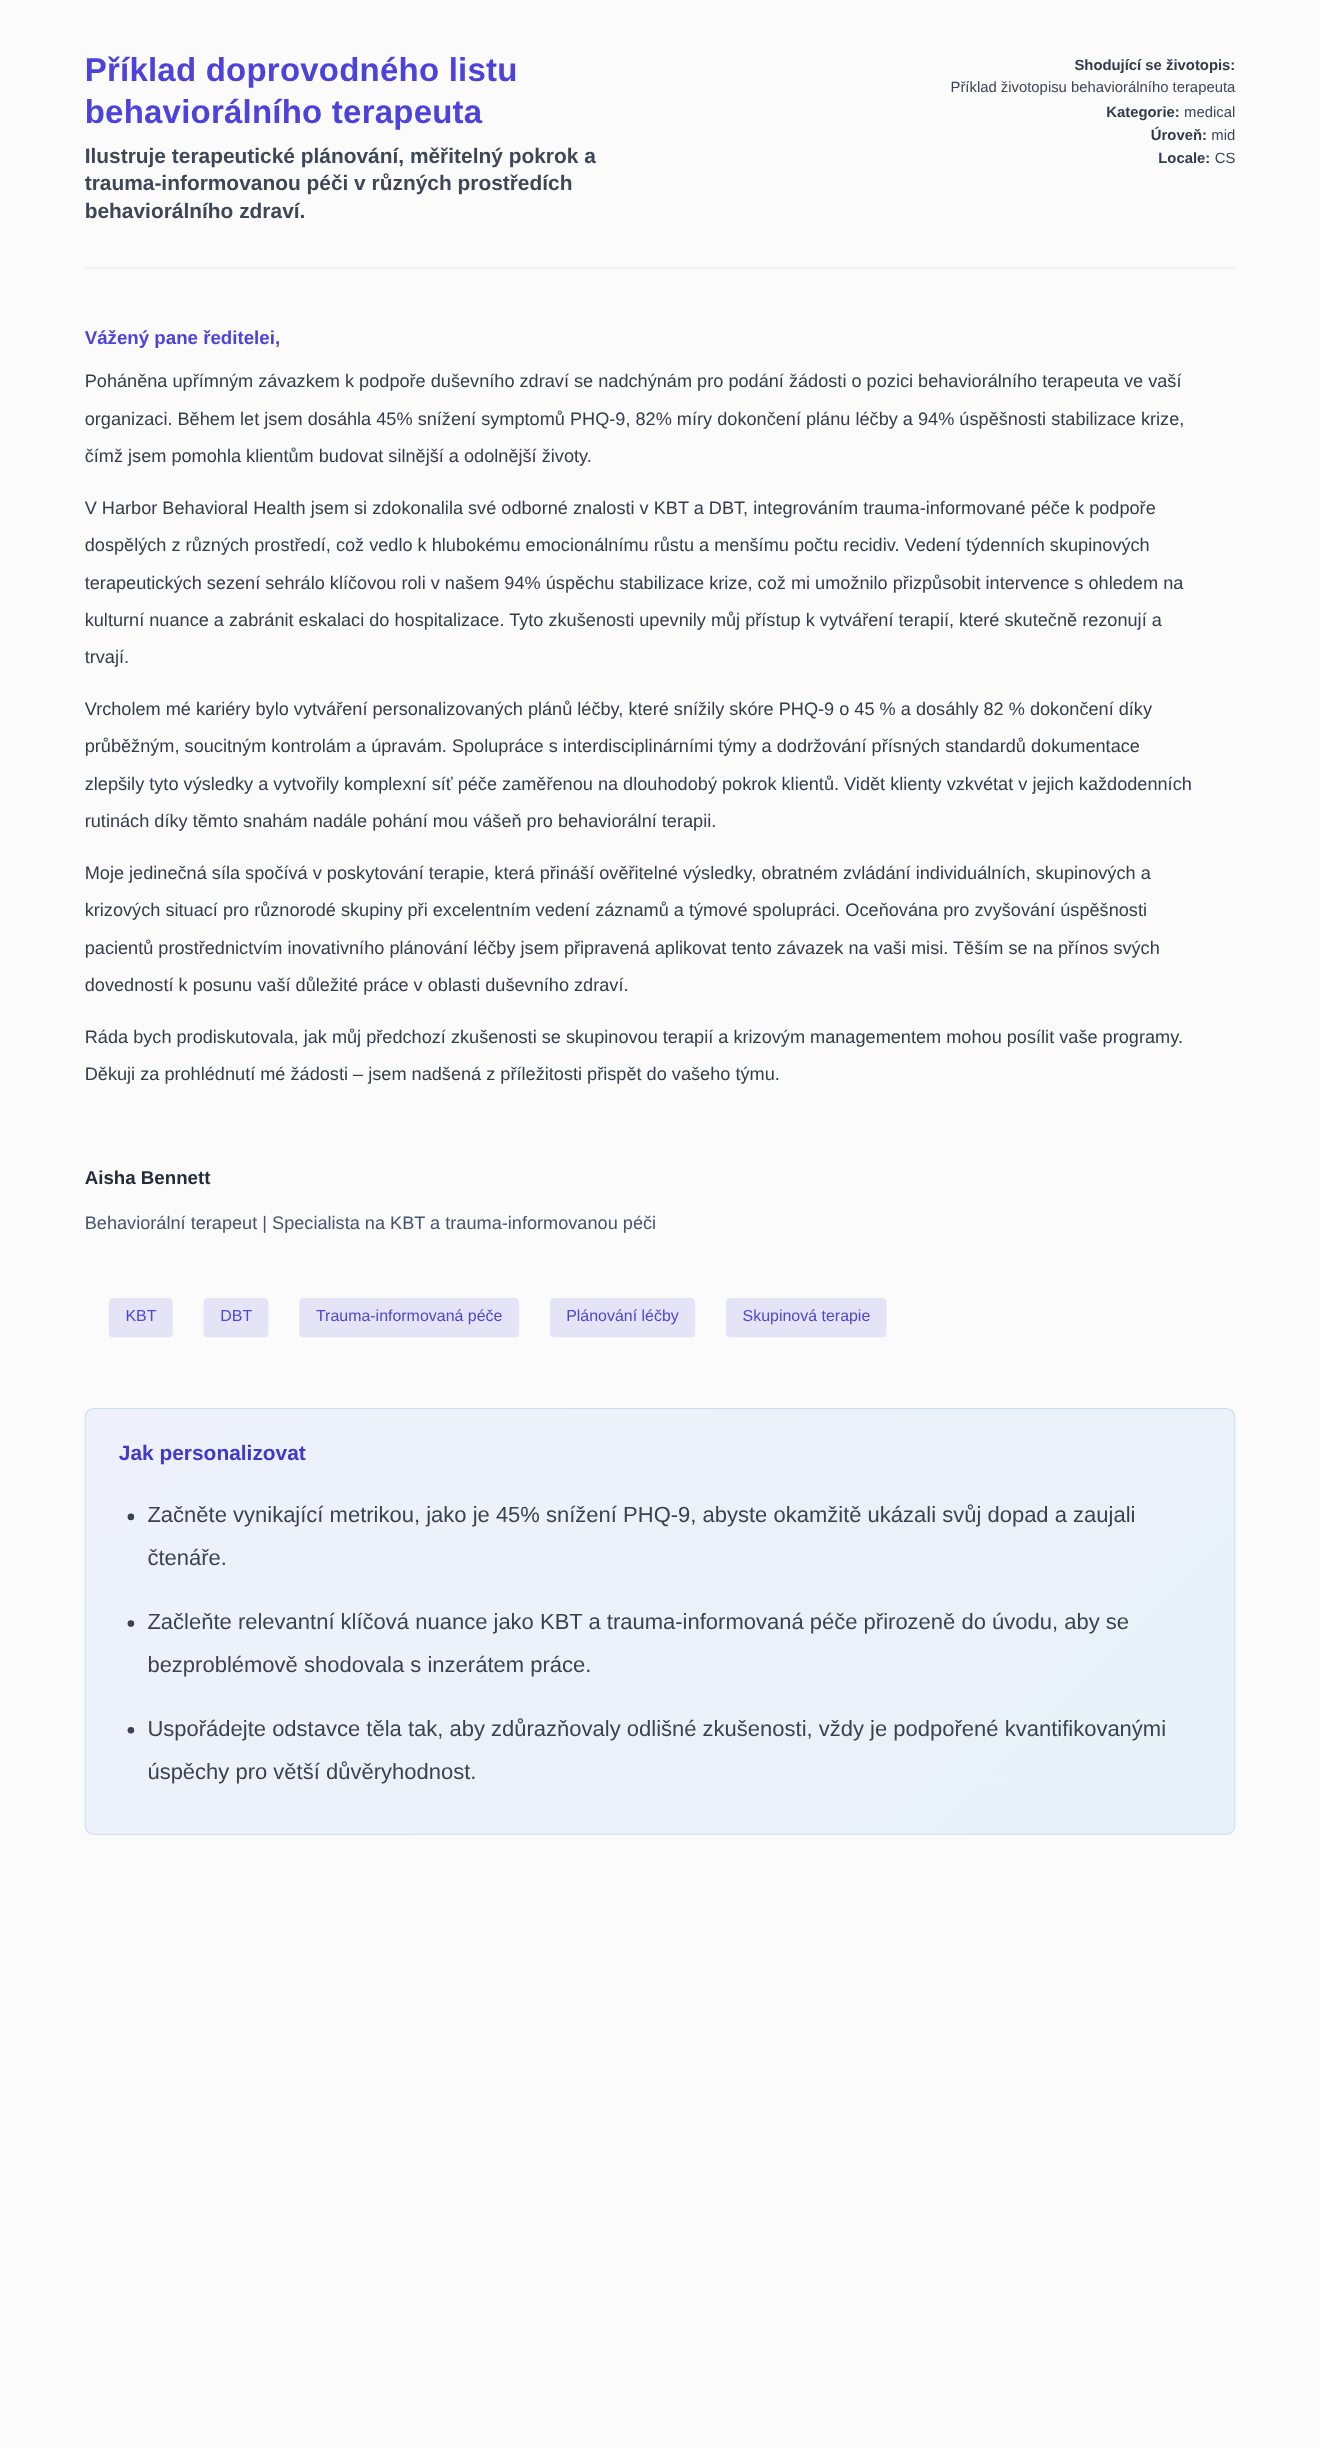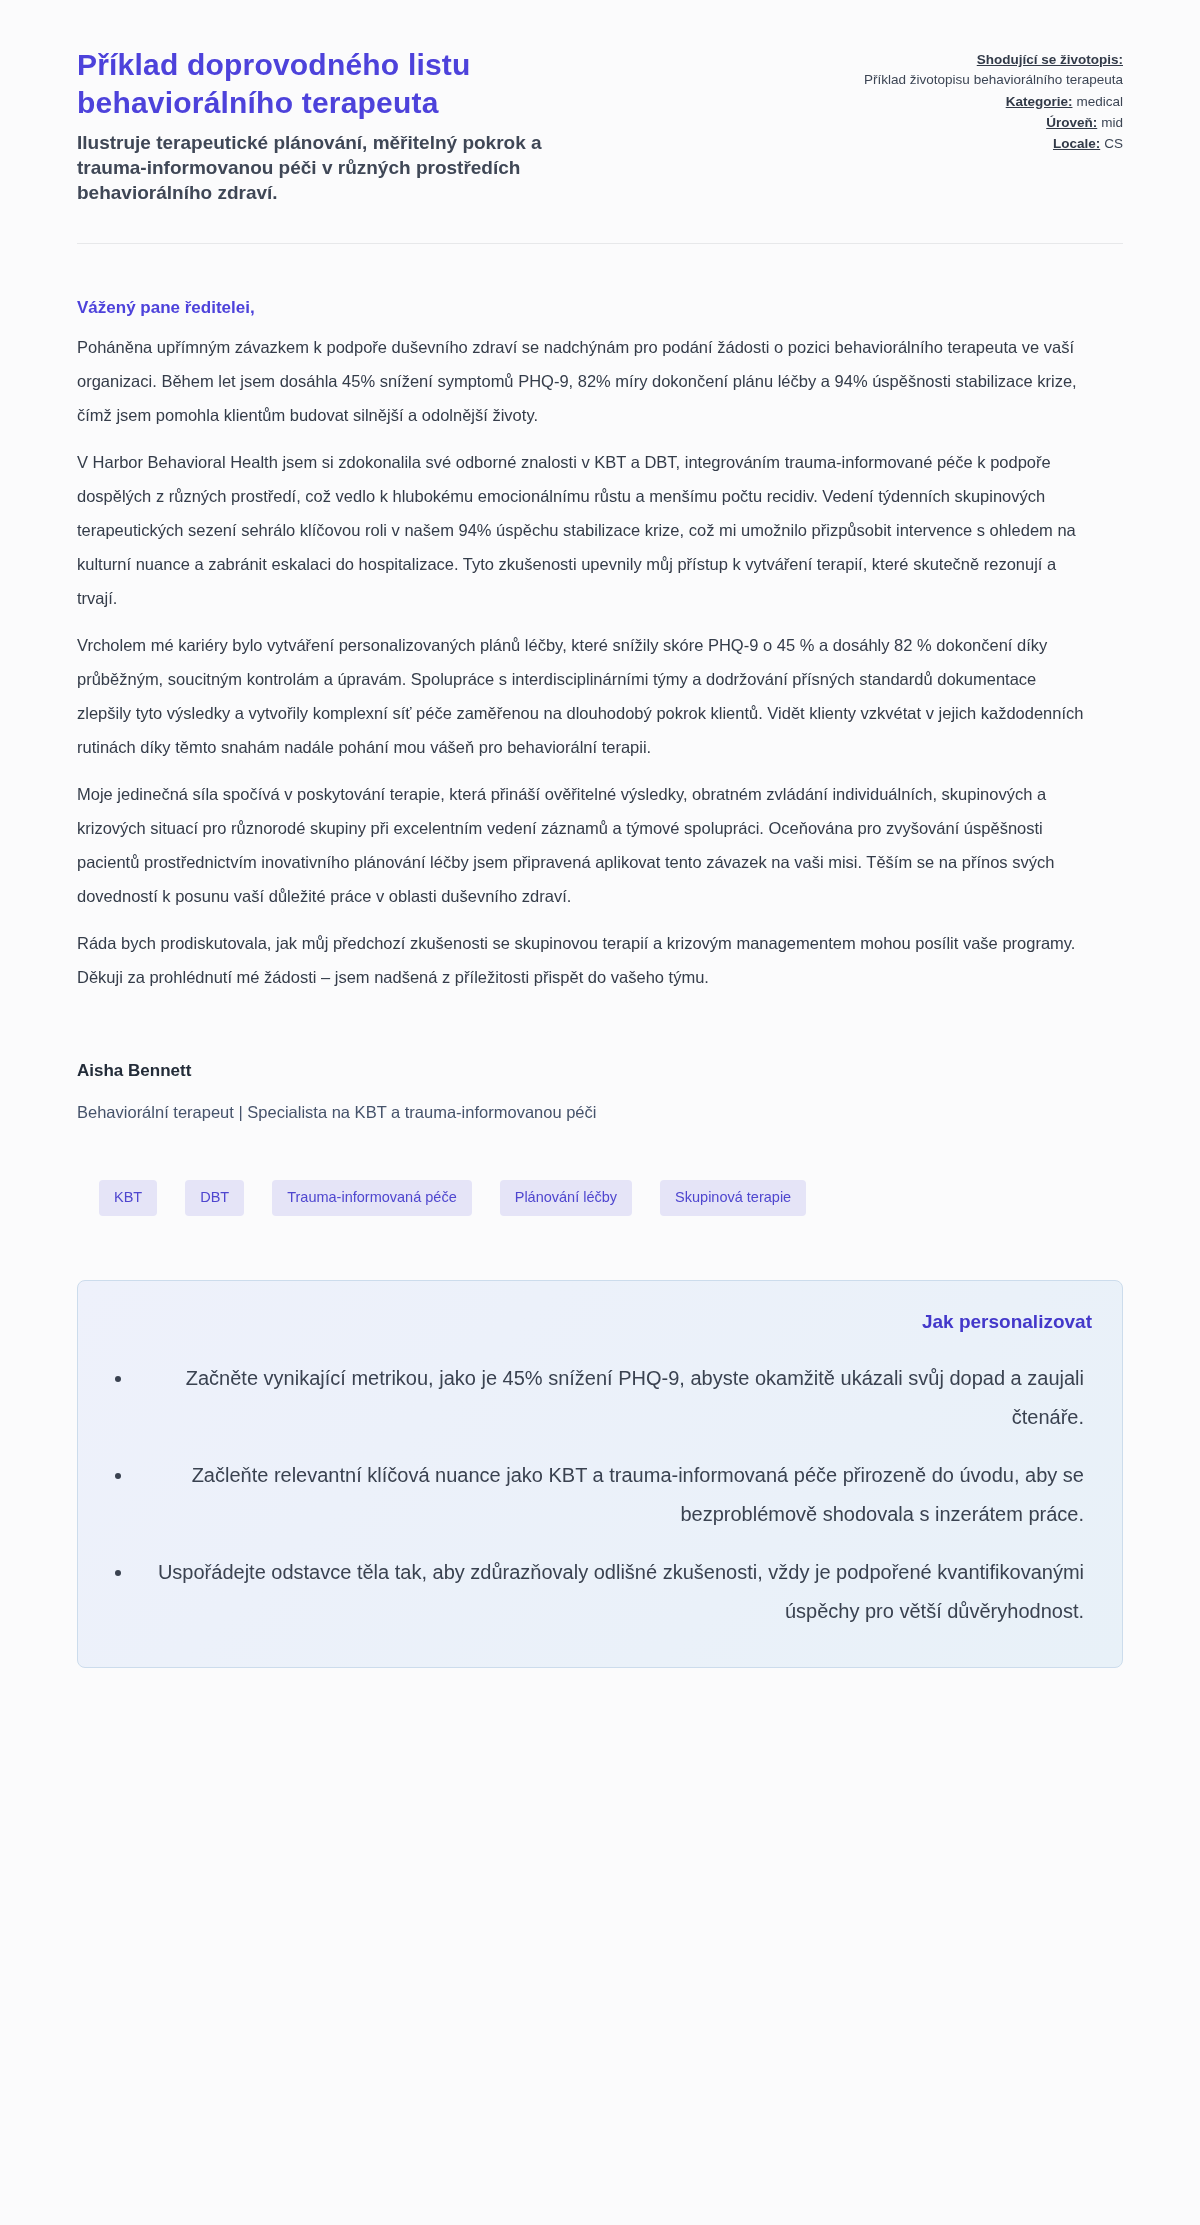--- a/index.html
+++ b/index.html
@@ -54,21 +54,21 @@
   .meta{
     width:330px;
     flex-shrink:0;
     text-align:right;
     font-size:13.5px;
     line-height:1.5;
     color:var(--meta-text);
     padding-top:4px;
   }
   .meta-row{margin-bottom:1px;}
-  .meta-label{font-weight:700;color:var(--meta-label);text-decoration:underline;}
+  .meta-label{font-weight:700;color:var(--meta-label);}
   .meta-label.block{display:block;}
   .meta-value{margin-left:4px;}
   .meta-label.block + .meta-value{margin-left:0;}
   
   hr.divider{
     border:none;
     border-top:1px solid var(--divider);
     margin-top:38px;
   }
   
@@ -113,21 +113,20 @@
     line-height:1.2;
     white-space:nowrap;
   }
   
   .tips-box{
     margin-top:64px;
     border:1px solid var(--box-border);
     border-radius:8px;
     background:linear-gradient(135deg,var(--box-from) 0%,var(--box-to) 100%);
     padding:30px 30px 36px 30px;
-    text-align:right;
   }
   .tips-title{
     color:var(--tips-title);
     font-weight:700;
     font-size:19px;
   }
   .tips-list{
     margin-top:26px;
     padding-left:26px;
     list-style:disc;

